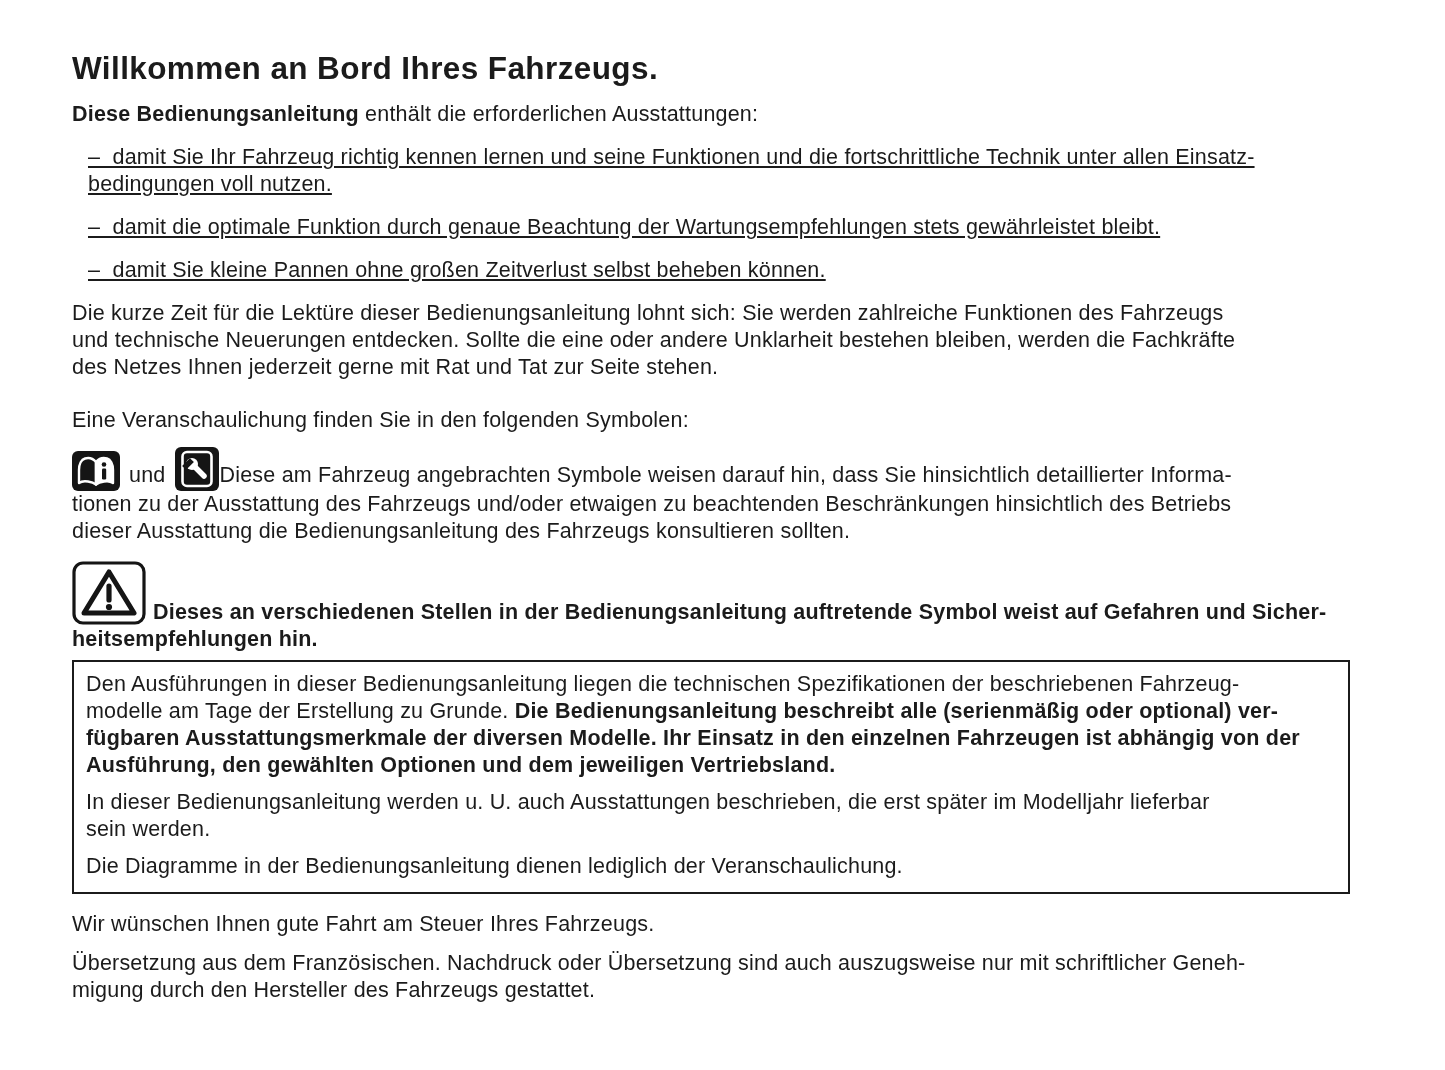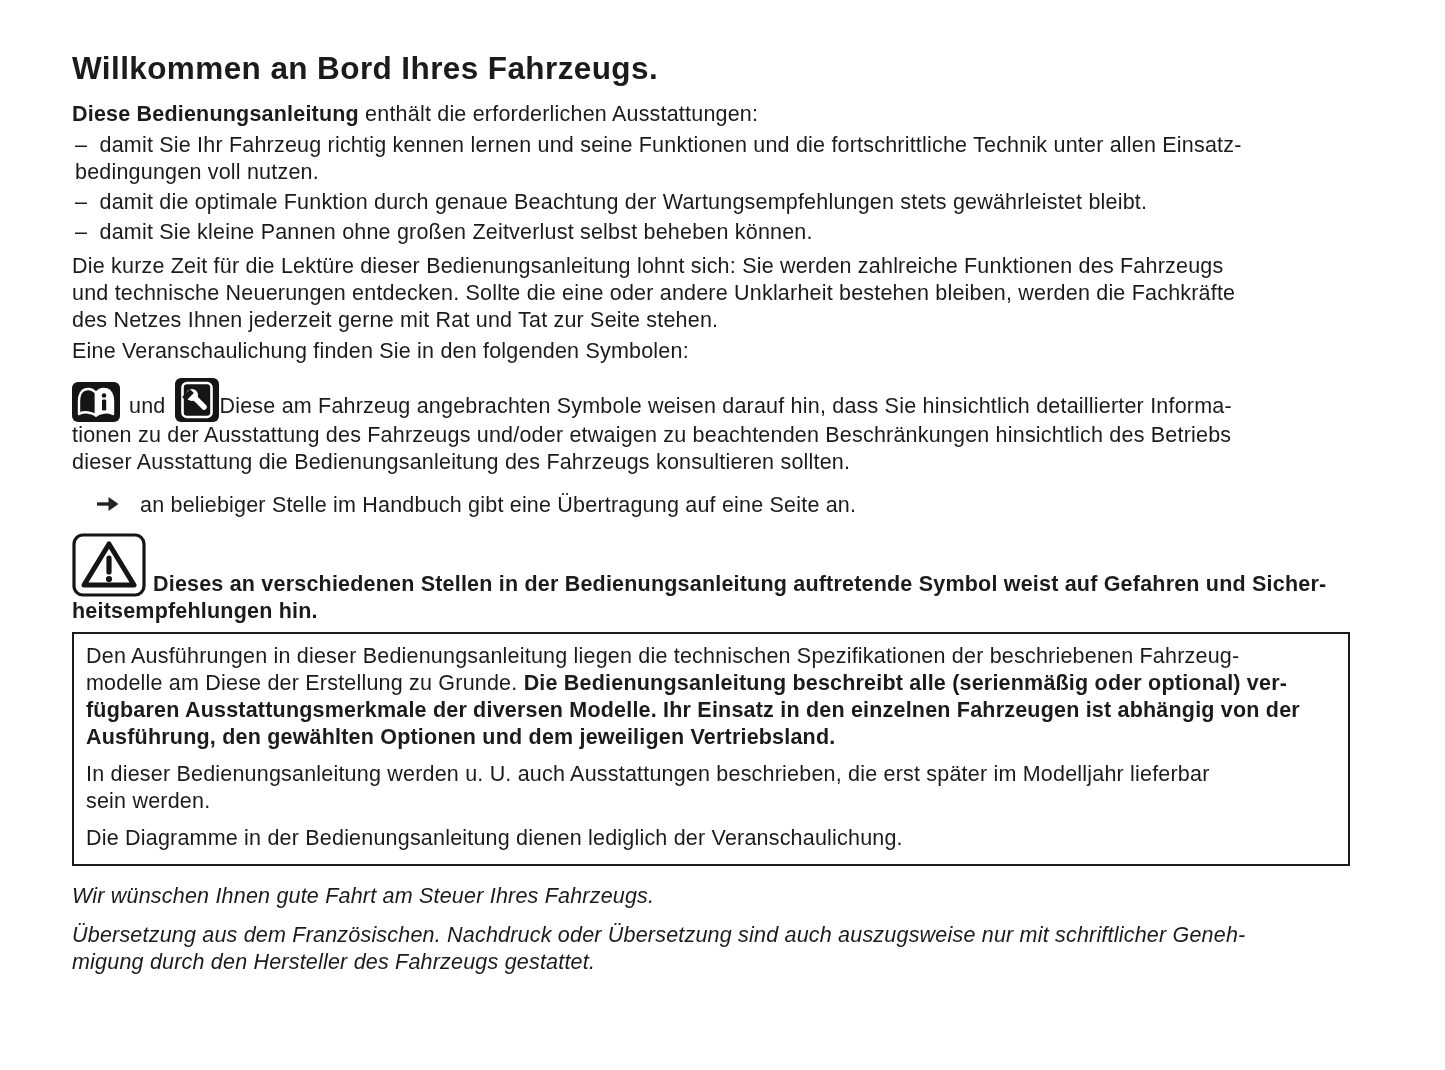--- a/index.html
+++ b/index.html
@@ -19,37 +19,37 @@
     line-height: 36px;
     font-weight: 700;
     letter-spacing: 0.4px;
     margin: 0 0 15px 0;
   }
   p { margin: 0 0 9px 0; }
   .pre { white-space: pre-wrap; }
   .b { font-weight: 400; }
   .intro { margin-bottom: 4px; }
   .bullets { margin-bottom: 7px; }
-  .bullets p { margin: 3px; }
-  .para-lecture { margin-bottom: 4px; }
+  .bullets p { margin: 16px; text-decoration: underline; }
+  .para-lecture { margin-bottom: 26px; }
   .para-symbols { margin-bottom: 13px; }
   .sym-para { margin-bottom: 16px; }
   .sym-para svg { vertical-align: -9px; }
   .connector { margin: 0 10px 0 9px; }
   .arrow-note { padding-left: 23px; margin-bottom: 14px; }
   .arrow-note svg { margin-right: 19px; vertical-align: -2px; }
   .warn-note { margin-bottom: 7px; font-weight: 700; }
   .warn-note svg { vertical-align: -6px; margin-right: 7px; }
   .info-box {
     border: 2.5px solid #1b1b1b;
     padding: 9px 12px 2px 12px;
     margin-bottom: 17px;
   }
   .info-box p { margin: 0 0 10px 0; }
-  .closing p { margin: 12px 0 9px 0; font-style: italic; }
+  .closing p { margin: 12px 0 9px 0; }
 </style>
 </head>
 <body>
 
 <div class="page">
 
   <h1>Willkommen an Bord Ihres Fahrzeugs.</h1>
 
   <p class="intro"><strong>Diese Bedienungsanleitung</strong><span class="pre"> enthält die erforderlichen Ausstattungen:</span></p>
 
@@ -75,36 +75,32 @@
       </svg><span class="connector">und</span><svg width="44" height="44" viewBox="0 0 44 44">
         <rect width="44" height="44" rx="6" fill="#151515"></rect>
         <rect x="7.5" y="5" width="29" height="34" rx="4.5" fill="none" stroke="#ffffff" stroke-width="2.6"></rect>
         <circle cx="17" cy="17" r="6" fill="#ffffff"></circle>
         <rect x="7.5" y="14.2" width="11" height="5.6" fill="#151515" transform="rotate(-45 13 17)"></rect>
         <path d="M20.5 20.5 L29 29" stroke="#ffffff" stroke-width="5.5" stroke-linecap="round"></path>
       </svg><span class="pre">Diese am Fahrzeug angebrachten Symbole weisen darauf hin, dass Sie hinsichtlich detaillierter Informa-
 tionen zu der Ausstattung des Fahrzeugs und/oder etwaigen zu beachtenden Beschränkungen hinsichtlich des Betriebs
 dieser Ausstattung die Bedienungsanleitung des Fahrzeugs konsultieren sollten.</span></div>
 
-  <div class="arrow-note"><svg width="26" height="20" viewBox="0 0 26 20">
-        <path d="M2 10 L15 10" stroke="#222222" stroke-width="3.4"></path>
-        <path d="M13.5 3 L23.5 10 L13.5 17 Z" fill="#222222"></path>
-      </svg><span class="pre">an beliebiger Stelle im Handbuch gibt eine Übertragung auf eine Seite an.</span></div>
 
   <div class="warn-note"><svg width="74" height="64" viewBox="0 0 74 64">
         <rect x="2" y="2" width="70" height="60" rx="9" fill="#ffffff" stroke="#151515" stroke-width="3.2"></rect>
         <path d="M37 11 L62 52 L12 52 Z" fill="none" stroke="#151515" stroke-width="5" stroke-linejoin="round"></path>
         <path d="M37 25 L37 39" stroke="#151515" stroke-width="5.2" stroke-linecap="round"></path>
         <circle cx="37" cy="46" r="3.1" fill="#151515"></circle>
       </svg><span class="pre">Dieses an verschiedenen Stellen in der Bedienungsanleitung auftretende Symbol weist auf Gefahren und Sicher-
 heitsempfehlungen hin.</span></div>
 
   <div class="info-box">
     <p><span class="pre">Den Ausführungen in dieser Bedienungsanleitung liegen die technischen Spezifikationen der beschriebenen Fahrzeug-
-modelle am Diese der Erstellung zu Grunde. </span><strong class="pre">Die Bedienungsanleitung beschreibt alle (serienmäßig oder optional) ver-
+modelle am Tage der Erstellung zu Grunde. </span><strong class="pre">Die Bedienungsanleitung beschreibt alle (serienmäßig oder optional) ver-
 fügbaren Ausstattungsmerkmale der diversen Modelle. Ihr Einsatz in den einzelnen Fahrzeugen ist abhängig von der
 Ausführung, den gewählten Optionen und dem jeweiligen Vertriebsland.</strong></p>
     <p class="pre b">In dieser Bedienungsanleitung werden u. U. auch Ausstattungen beschrieben, die erst später im Modelljahr lieferbar
 sein werden.</p>
     <p class="pre b">Die Diagramme in der Bedienungsanleitung dienen lediglich der Veranschaulichung.</p>
   </div>
 
   <div class="closing">
     <p class="pre">Wir wünschen Ihnen gute Fahrt am Steuer Ihres Fahrzeugs.</p>
     <p class="pre">Übersetzung aus dem Französischen. Nachdruck oder Übersetzung sind auch auszugsweise nur mit schriftlicher Geneh-

